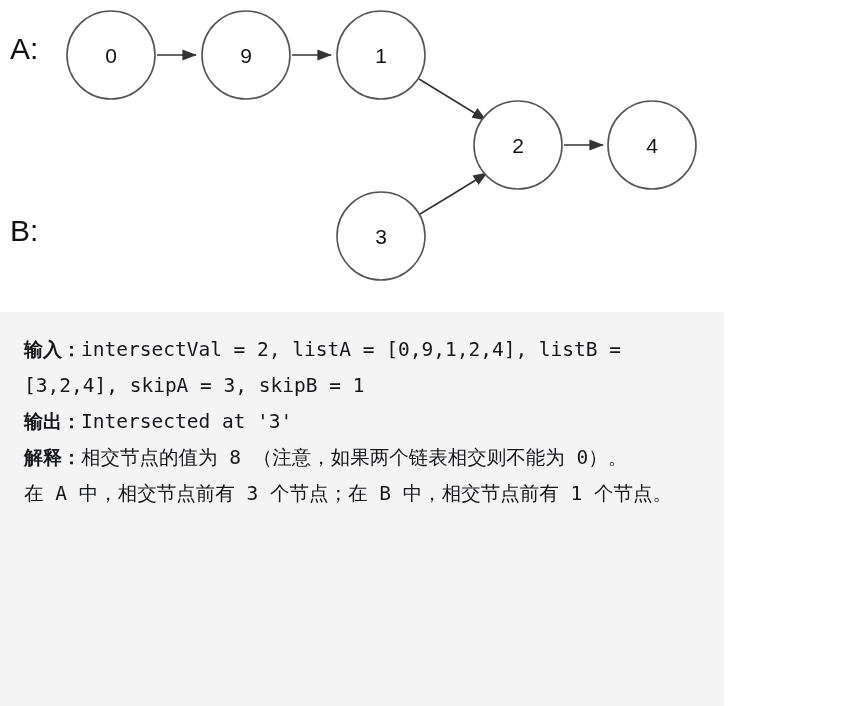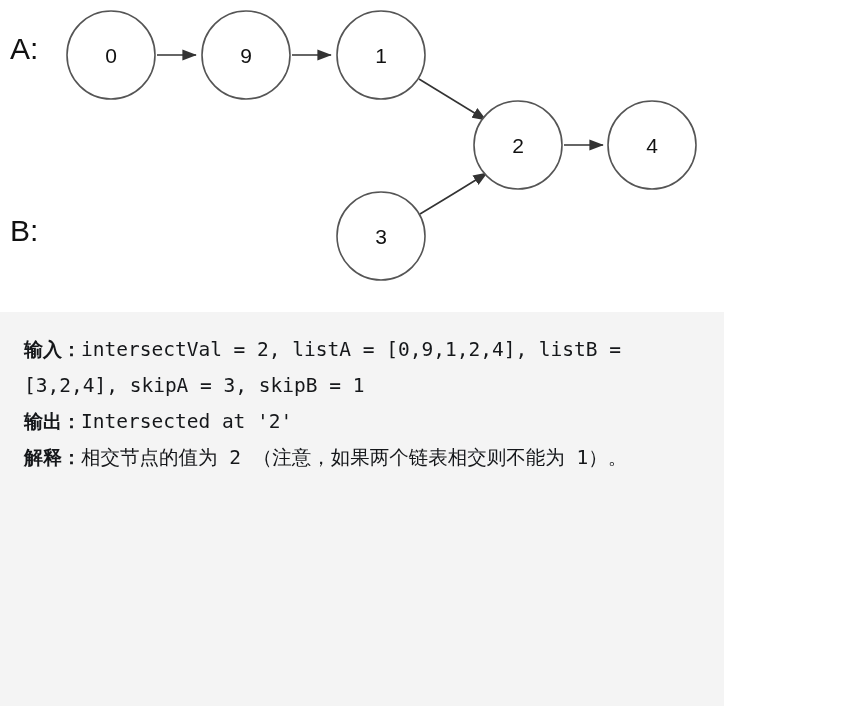--- a/index.html
+++ b/index.html
@@ -124,15 +124,16 @@
     </g>
     <g>
       <circle class="node-circle" cx="381" cy="236" r="44"></circle>
       <text class="node-text" x="381" y="236" text-anchor="middle" dominant-baseline="central">3</text>
     </g>
   </svg>
 </div>
 
 <div id="description-box">
   <div class="desc-line"><span class="lead">输入：</span><span>intersectVal = 2, listA = [0,9,1,2,4], listB = [3,2,4], skipA = 3, skipB = 1</span></div>
-  <div class="desc-line"><span class="lead">输出：</span><span>Intersected at '2'</span></div>
-  <div class="desc-line"><span class="lead">解释：</span><span>相交节点的值为 2 （注意，如果两个链表相交则不能为 1）。</span></div>
+  <div class="desc-line"><span class="lead">输出：</span><span>Intersected at '3'</span></div>
+  <div class="desc-line"><span class="lead">解释：</span><span>相交节点的值为 8 （注意，如果两个链表相交则不能为 0）。</span></div>
+  <div class="desc-line">在 A 中，相交节点前有 3 个节点；在 B 中，相交节点前有 1 个节点。</div>
 </div>
 
 </body></html>

